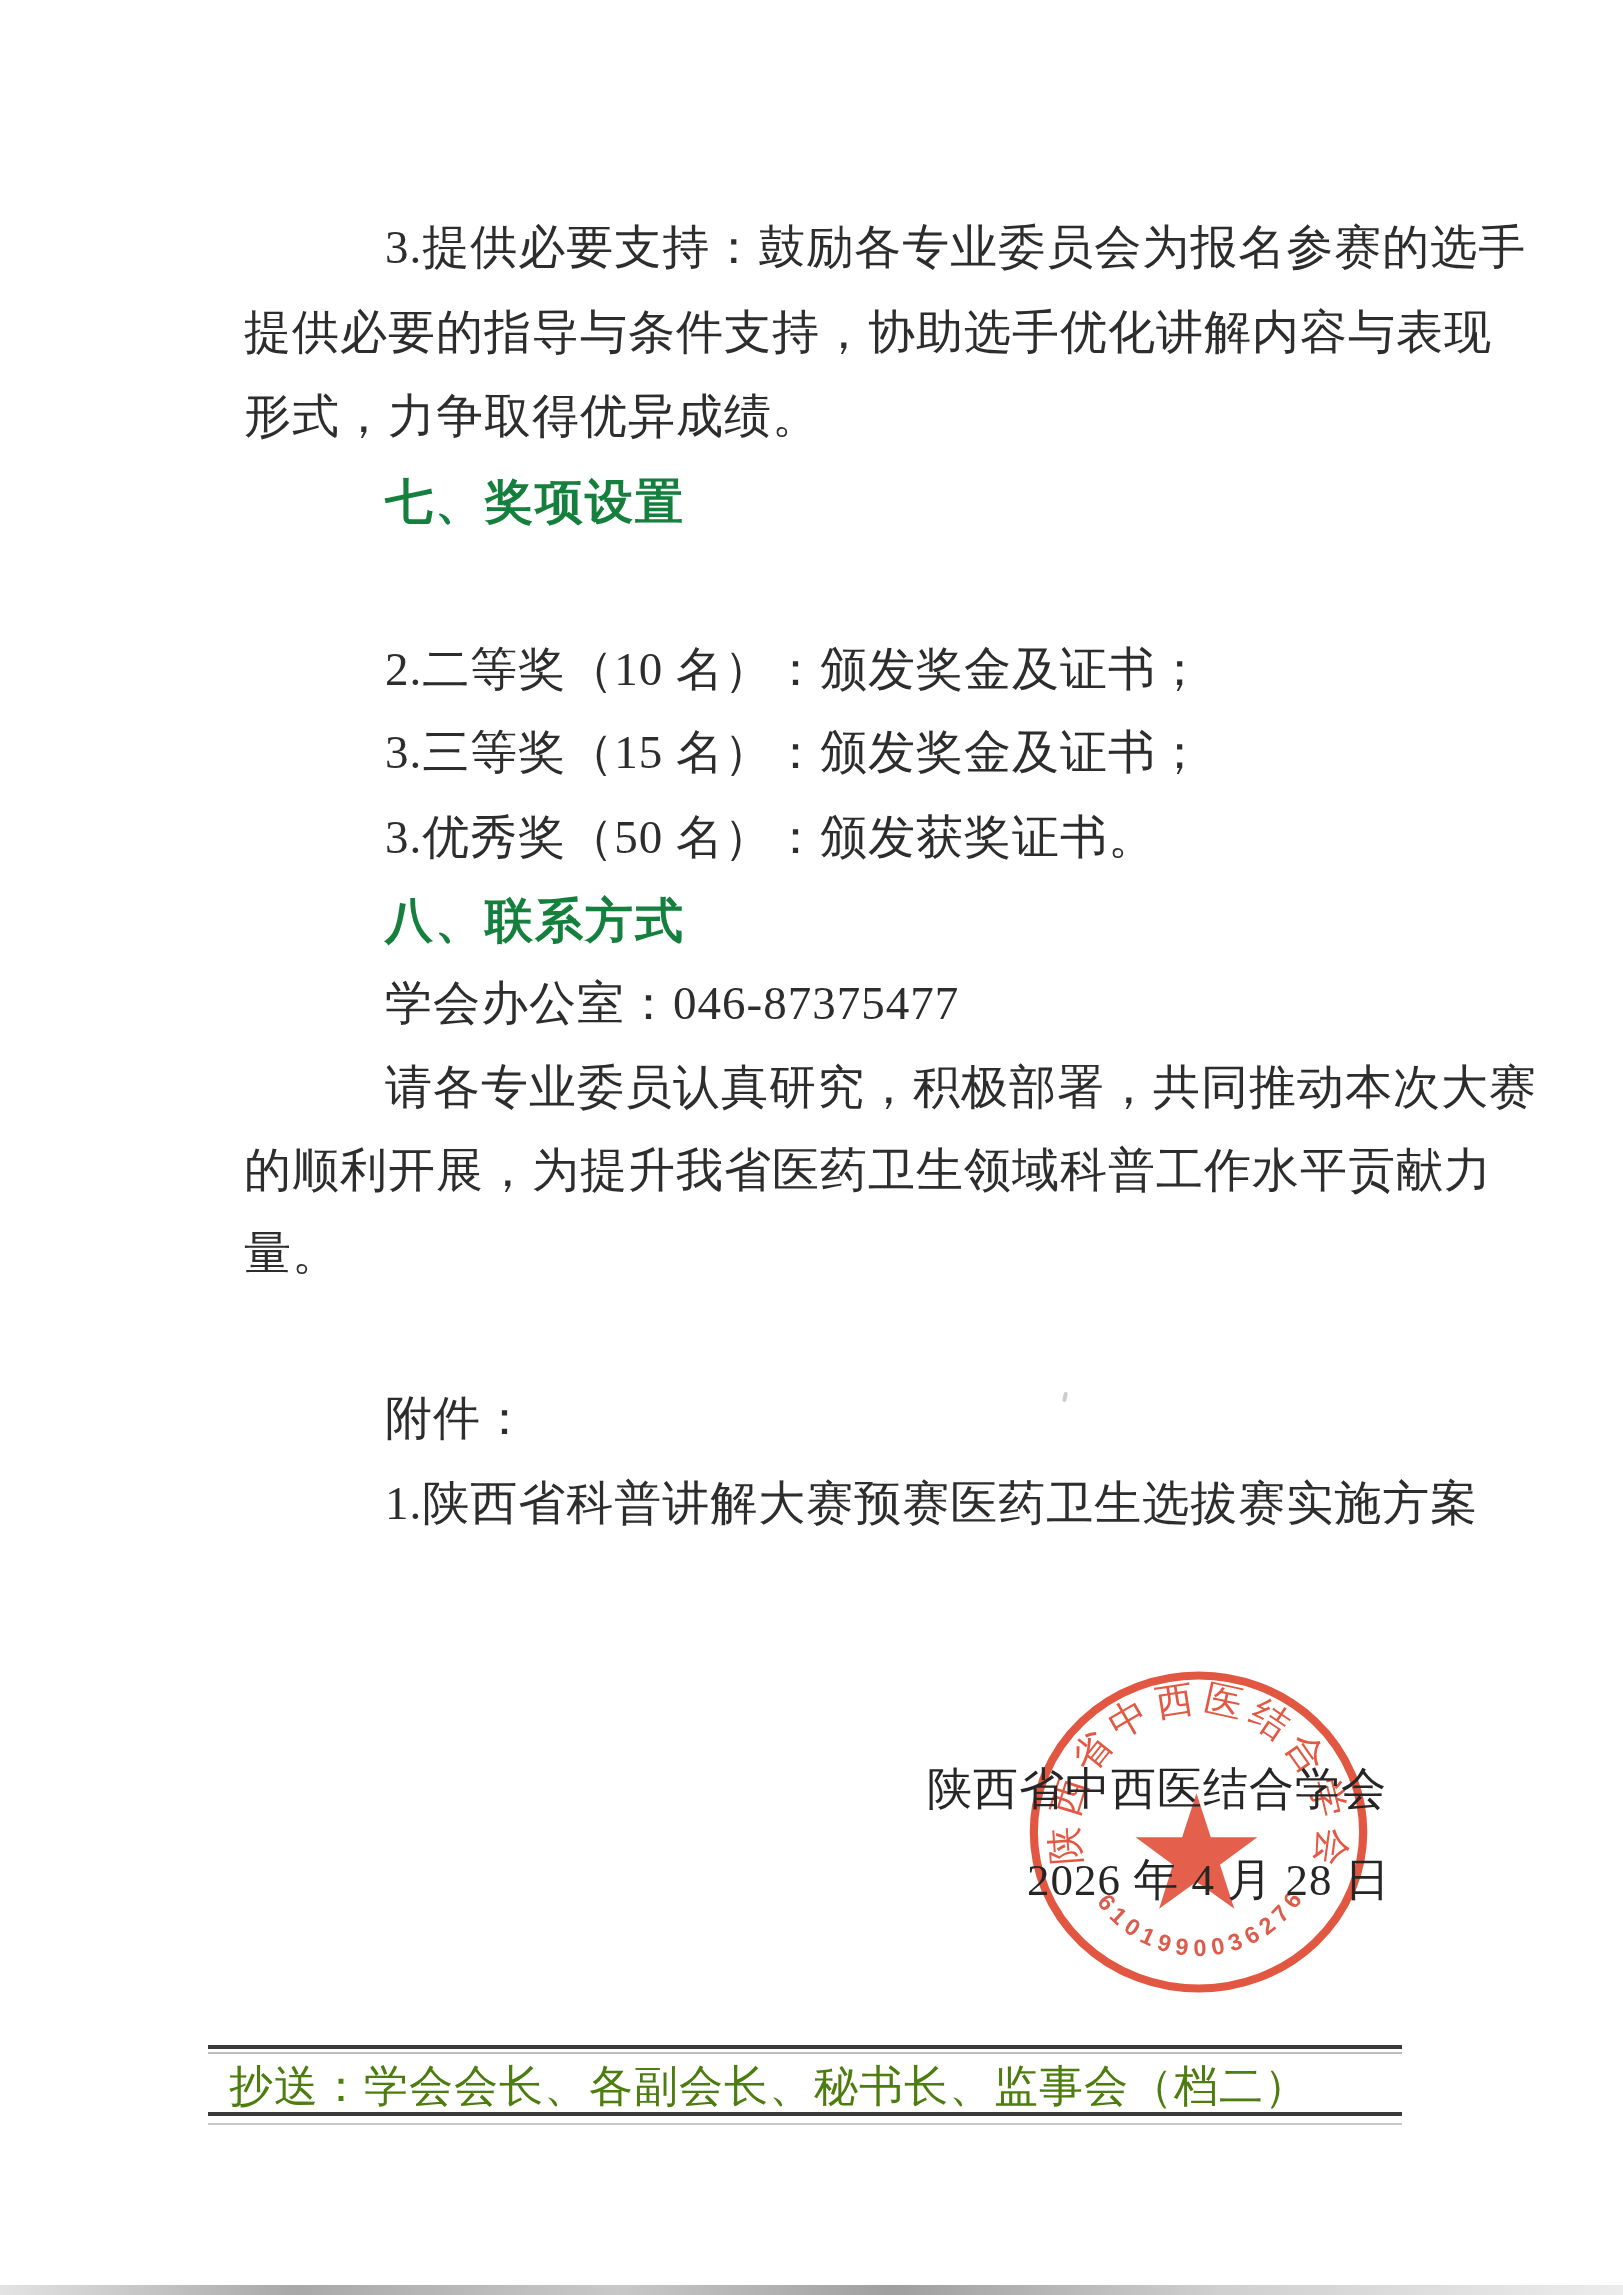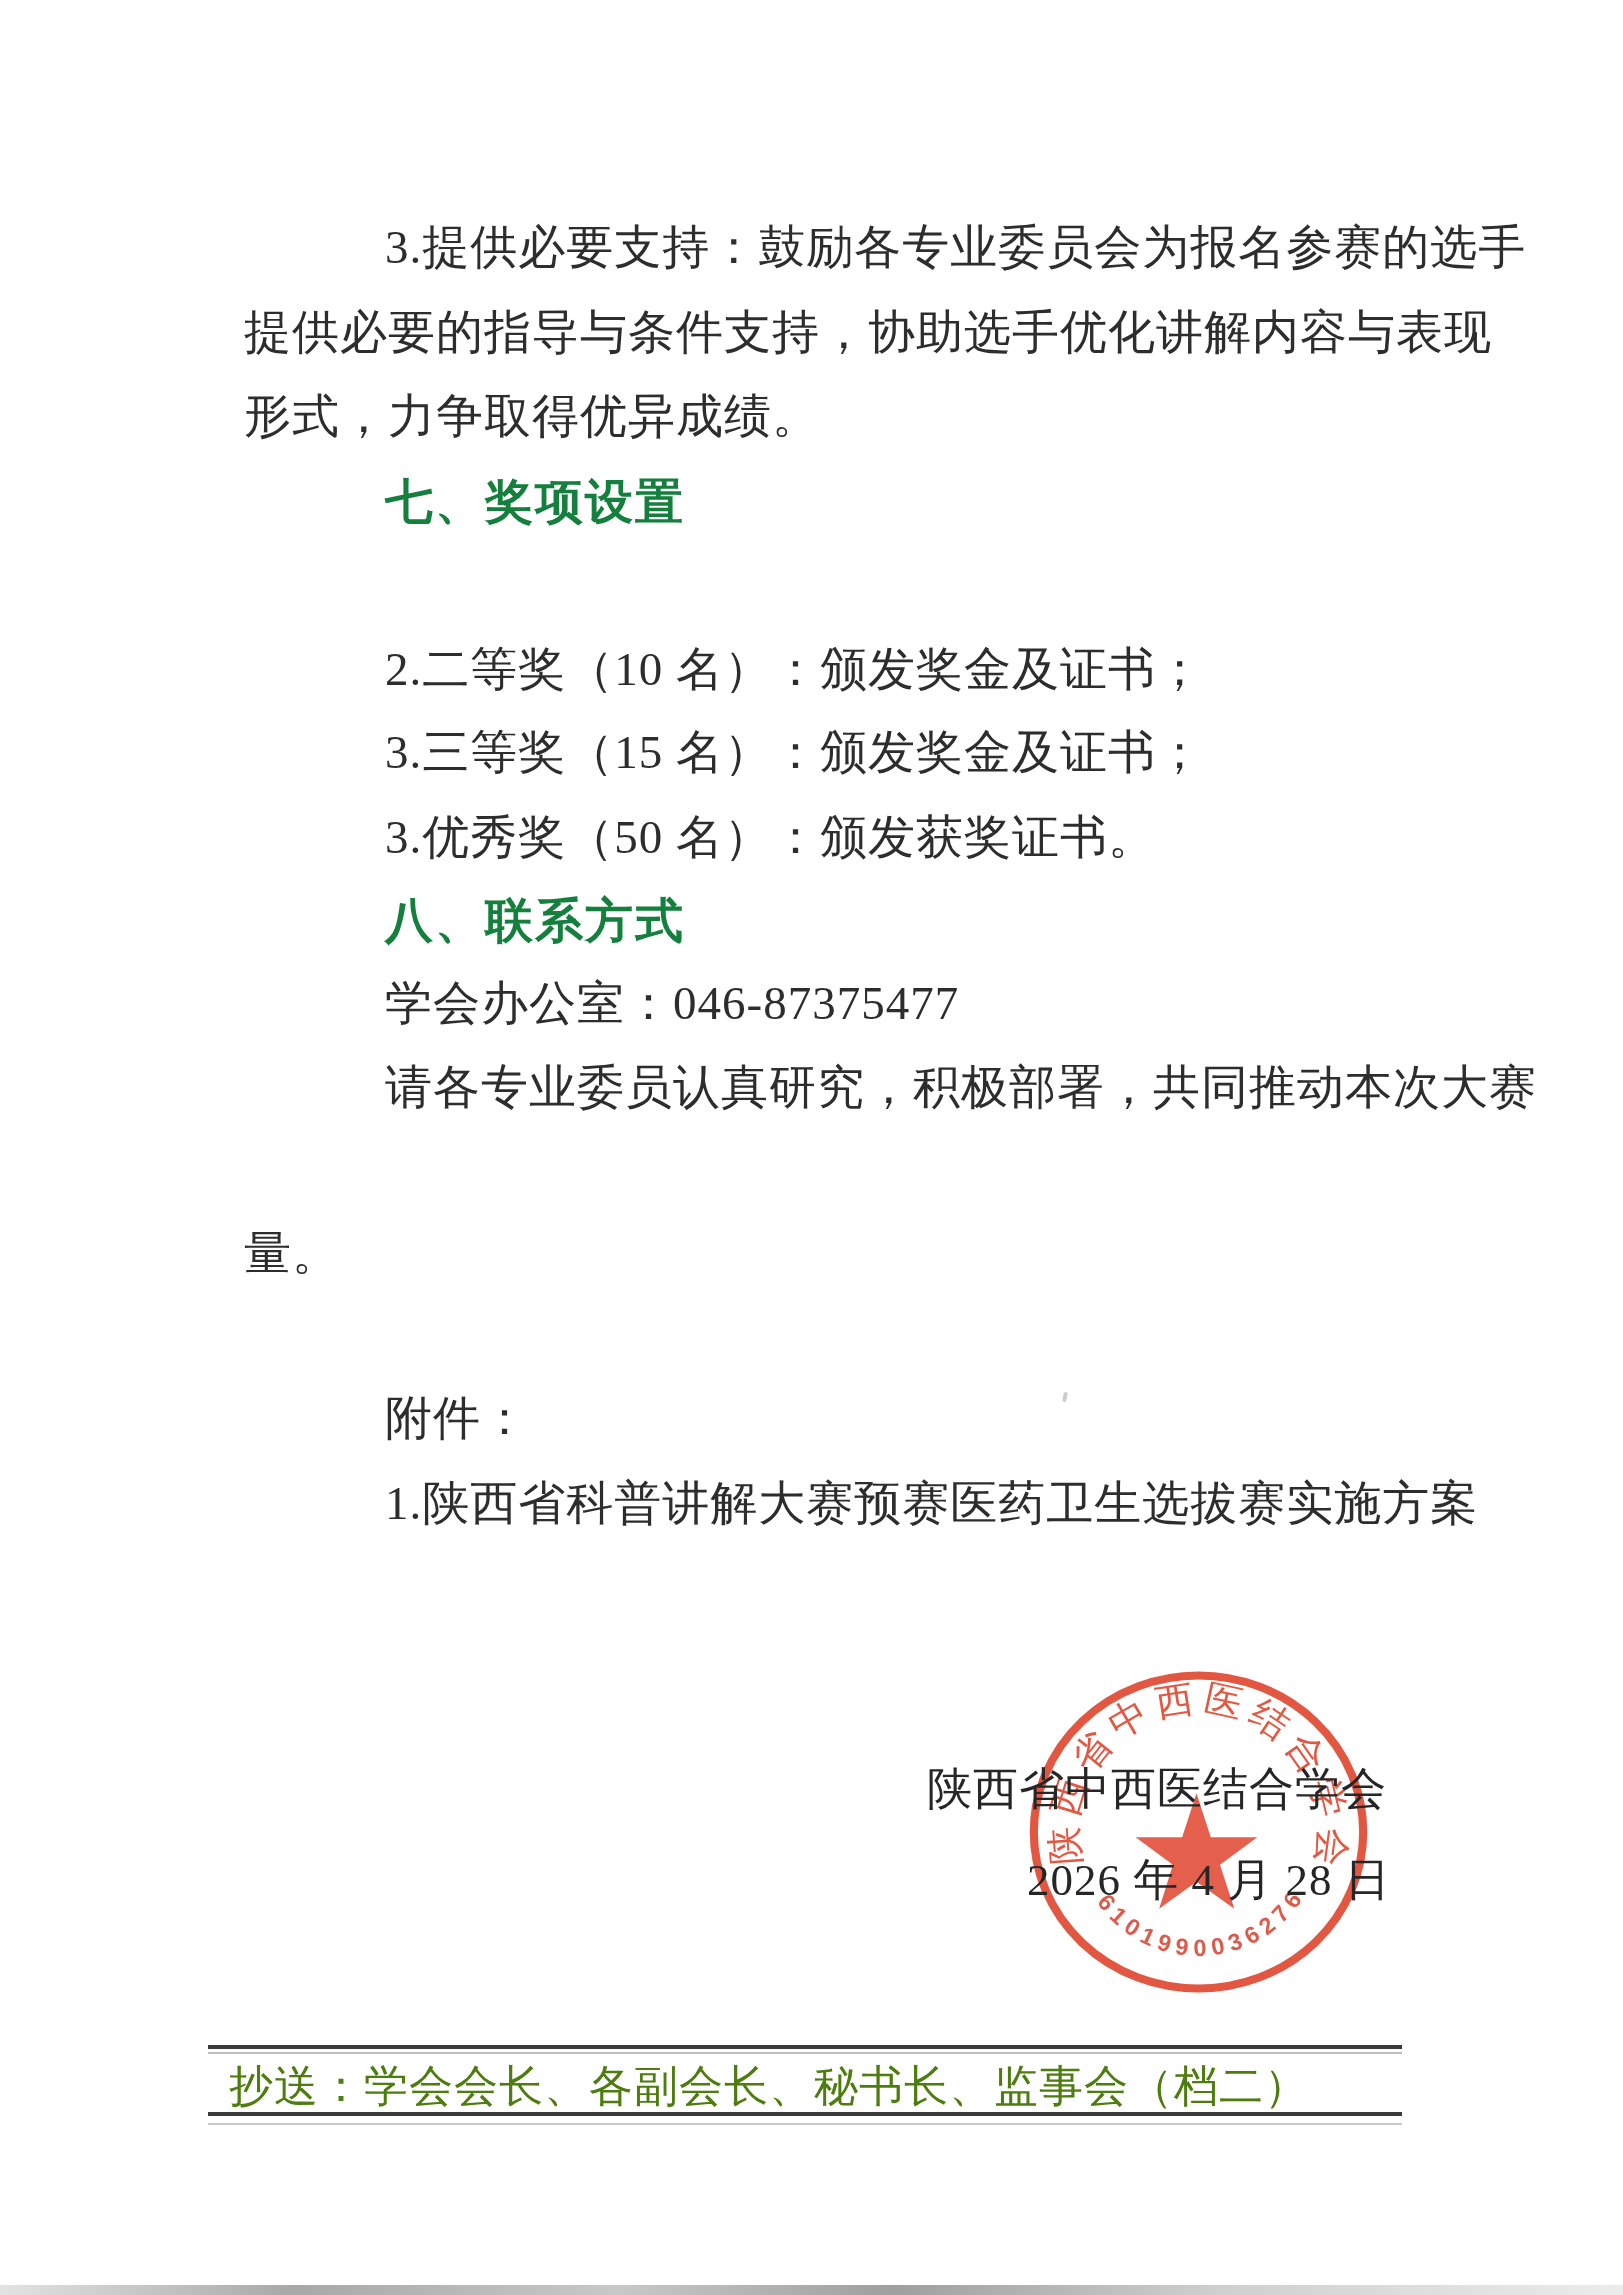--- a/index.html
+++ b/index.html
@@ -30,20 +30,21 @@
   <div class="line indent" style="top:222px">3.提供必要支持：鼓励各专业委员会为报名参赛的选手</div>
   <div class="line" style="top:307px">提供必要的指导与条件支持，协助选手优化讲解内容与表现</div>
   <div class="line" style="top:391px">形式，力争取得优异成绩。</div>
   <div class="line indent heading" style="top:476px">七、奖项设置</div>
   <div class="line indent" style="top:644px">2.二等奖（10 名）：颁发奖金及证书；</div>
   <div class="line indent" style="top:727px">3.三等奖（15 名）：颁发奖金及证书；</div>
   <div class="line indent" style="top:812px">3.优秀奖（50 名）：颁发获奖证书。</div>
   <div class="line indent heading" style="top:895px">八、联系方式</div>
   <div class="line indent" style="top:978px">学会办公室：046-87375477</div>
   <div class="line indent" style="top:1062px">请各专业委员认真研究，积极部署，共同推动本次大赛</div>
+  <div class="line" style="top:1145px">的顺利开展，为提升我省医药卫生领域科普工作水平贡献力</div>
   <div class="line" style="top:1228px">量。</div>
   <div class="line indent" style="top:1393px">附件：</div>
   <div class="line indent" style="top:1478px">1.陕西省科普讲解大赛预赛医药卫生选拔赛实施方案</div>
 
   <div class="speck"></div>
 
   <svg class="stamp" viewBox="0 0 700 700">
     <defs>
       <path id="arcTop" d="M 125,425 A 237,237 0 1 1 577,425" fill="none"></path>
       <path id="arcBottom" d="M 140,470 A 241,241 0 0 0 562,470" fill="none"></path>

